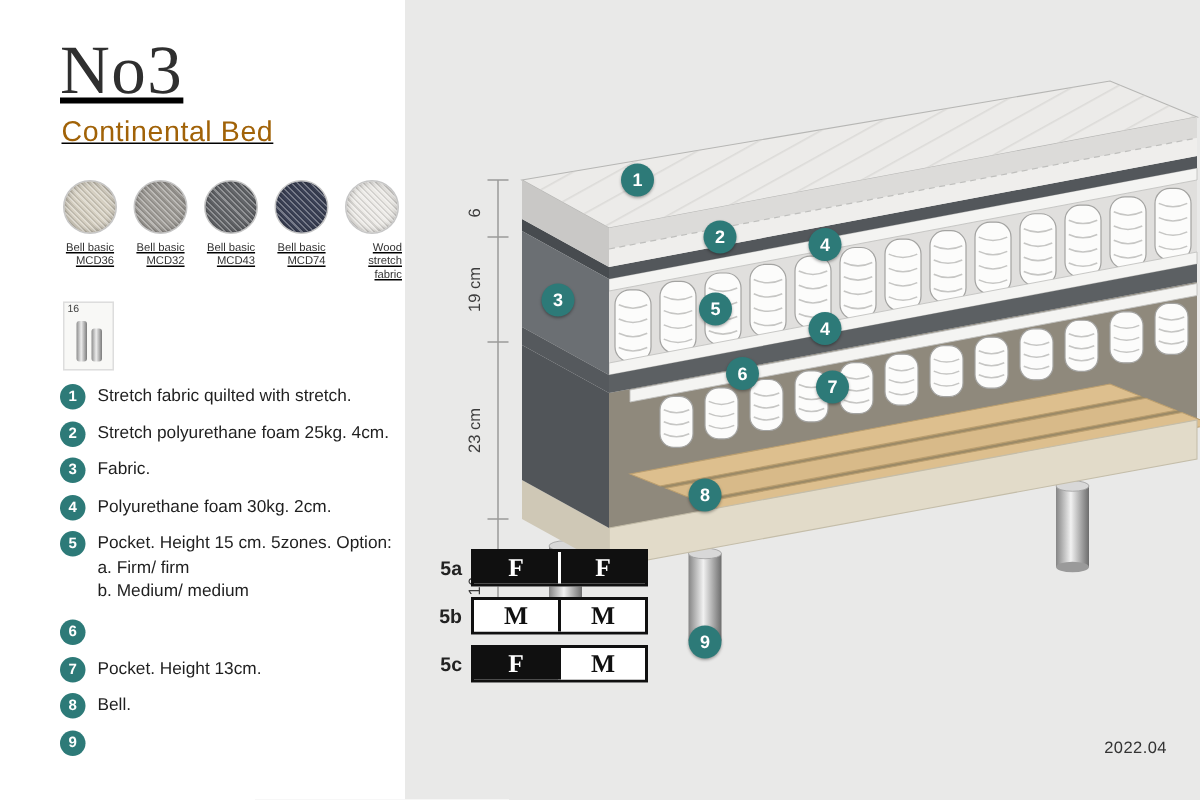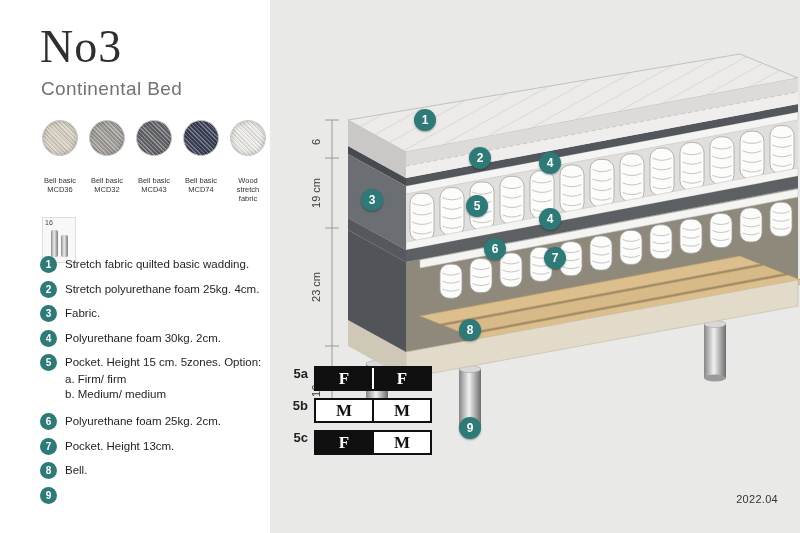--- a/index.html
+++ b/index.html
@@ -1,30 +1,30 @@
 <!DOCTYPE html>
 <html style="--accent: #2d7a78;"><head>
 <meta charset="utf-8">
 <style>
   :root { --accent:#2d7a78; }
   * { box-sizing:border-box; }
   body { margin:0; background:#ffffff; font-family:"Liberation Sans", sans-serif; }
   .page { position:relative; width:800px; height:533px; background:#fff; overflow:hidden; }
 
   
-  .left-panel { position:absolute; left:0; top:0; width:270px; height:482px; background:#fff; }
+  .left-panel { position:absolute; left:0; top:0; width:270px; height:482px; background:#fff;text-decoration:underline; }
   .title { font-family:"Liberation Serif", serif; font-size:46px; font-weight:400; color:#2f2f2f; margin:24px 0 0 40px; letter-spacing:1px; line-height:1; }
-  .subtitle { font-size:19px; color:#737373; margin:8px 0 0 41px; letter-spacing:.4px; }
+  .subtitle { font-size:19px; color:#a16207; margin:8px 0 0 41px; letter-spacing:.4px; }
 
   .swatches { display:flex; gap:7px; margin:20px 0 0 40px; }
   .swatch-item { width:40px; display:flex; flex-direction:column; align-items:center; cursor:pointer; }
   .swatch-circle { width:36px; height:36px; border-radius:50%; border:1px solid #c6c6c6; position:relative; overflow:hidden; box-shadow:inset 0 0 5px rgba(0,0,0,.28); }
   .swatch-circle::after { content:""; position:absolute; inset:0; border-radius:50%;
       background:repeating-linear-gradient(45deg, rgba(255,255,255,.30) 0 1px, rgba(0,0,0,.10) 1px 2px, rgba(255,255,255,0) 2px 3px); }
-  .swatch-label { font-size:7.5px; color:#333; text-align:center; line-height:1.2; margin-top:20px; }
+  .swatch-label { font-size:7.5px; color:#333; text-align:right; line-height:1.2; margin-top:4px; }
 
   .leg-thumb { position:relative; margin:14px 0 0 42px; width:34px; height:46px; background:#f8f8f6; border:1px solid #ddd; display:flex; align-items:flex-end; justify-content:center; gap:3px; padding-bottom:5px; }
   .leg-thumb-label { position:absolute; top:1px; left:2px; font-size:7px; color:#444; }
   .mini-leg { width:7px; height:27px; border-radius:2px; background:linear-gradient(90deg,#8d8d8d,#ececec 45%,#7b7b7b); }
   .mini-leg.short { height:22px; }
 
   .legend { position:absolute; left:40px; top:256px; width:222px; margin:0; padding:0; list-style:none; }
   .legend-item { margin-bottom:7.5px; }
   .legend-row { display:flex; align-items:flex-start; }
   .badge { flex:0 0 17px; width:17px; height:17px; border-radius:50%; background:var(--accent); color:#fff; font-size:10px; font-weight:bold; line-height:17px; text-align:center; margin-right:8px; }
@@ -32,21 +32,21 @@
   .legend-sub { margin:1px 0 12px 25px; }
   .legend-sub-line { font-size:11.5px; color:#1f1f1f; line-height:14.5px; }
 
   
   .right-panel { position:absolute; left:270px; top:0; width:530px; height:533px; background:#e9e9e8; }
   .bed-svg { position:absolute; left:0; top:0; }
 
   .callout { position:absolute; width:22px; height:22px; border-radius:50%; background:var(--accent); color:#fff; font-weight:bold; font-size:12px; line-height:22px; text-align:center; box-shadow:0 1px 2px rgba(0,0,0,.35); }
 
   .firmness { position:absolute; left:14px; top:366px; }
-  .frow { display:flex; margin-bottom:7px; }
+  .frow { display:flex; align-items:center; margin-bottom:7px; }
   .frow-label { width:24px; margin-right:6px; font-size:13px; font-weight:bold; color:#222; text-align:right; }
   .fbar { width:118px; height:25px; border:2px solid #101010; background:#fff; display:flex; }
   .fcell { flex:1; display:flex; align-items:center; justify-content:center; font-family:"Liberation Serif", serif; font-weight:bold; font-size:17px; color:#101010; background:#fff; }
   .fcell + .fcell { border-left:2px solid #101010; }
   .fcell.filled { background:#101010; color:#fff; }
   .fcell.filled + .fcell.filled { border-left-color:#ffffff; }
 
   .version { position:absolute; right:22px; bottom:28px; font-size:11px; color:#333; letter-spacing:.3px; }
 </style>
 </head>
@@ -84,21 +84,21 @@
     <div class="leg-thumb">
       <span class="leg-thumb-label">16</span>
       <span class="mini-leg"></span>
       <span class="mini-leg short"></span>
     </div>
 
     <ol class="legend">
       <li class="legend-item">
         <div class="legend-row">
             <span class="badge">1</span>
-            <span class="legend-text">Stretch fabric quilted basic wadding.</span>
+            <span class="legend-text">Stretch fabric quilted with stretch.</span>
           </div>
       </li>
       <li class="legend-item">
         <div class="legend-row">
             <span class="badge">2</span>
             <span class="legend-text">Stretch polyurethane foam 25kg. 4cm.</span>
           </div>
       </li>
       <li class="legend-item">
         <div class="legend-row">
@@ -118,21 +118,20 @@
             <span class="legend-text">Pocket. Height 15 cm. 5zones. Option:</span>
           </div>
         <div class="legend-sub">
           <div class="legend-sub-line">a. Firm/ firm</div>
           <div class="legend-sub-line">b. Medium/ medium</div>
         </div>
       </li>
       <li class="legend-item">
         <div class="legend-row">
             <span class="badge">6</span>
-            <span class="legend-text">Polyurethane foam 25kg. 2cm.</span>
           </div>
       </li>
       <li class="legend-item">
         <div class="legend-row">
             <span class="badge">7</span>
             <span class="legend-text">Pocket. Height 13cm.</span>
           </div>
       </li>
       <li class="legend-item">
         <div class="legend-row">

